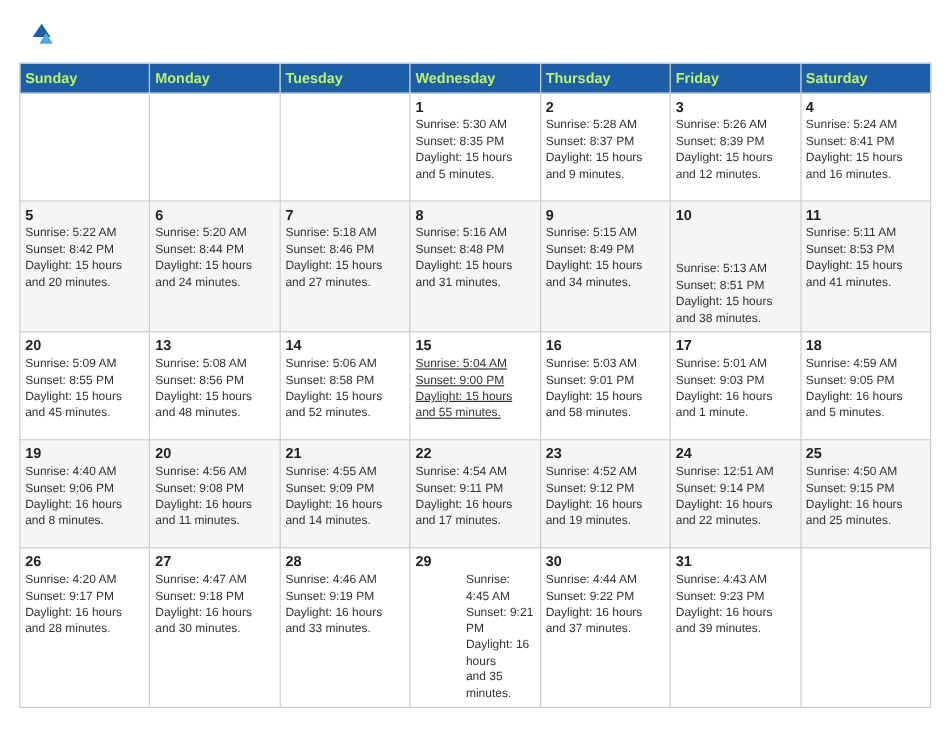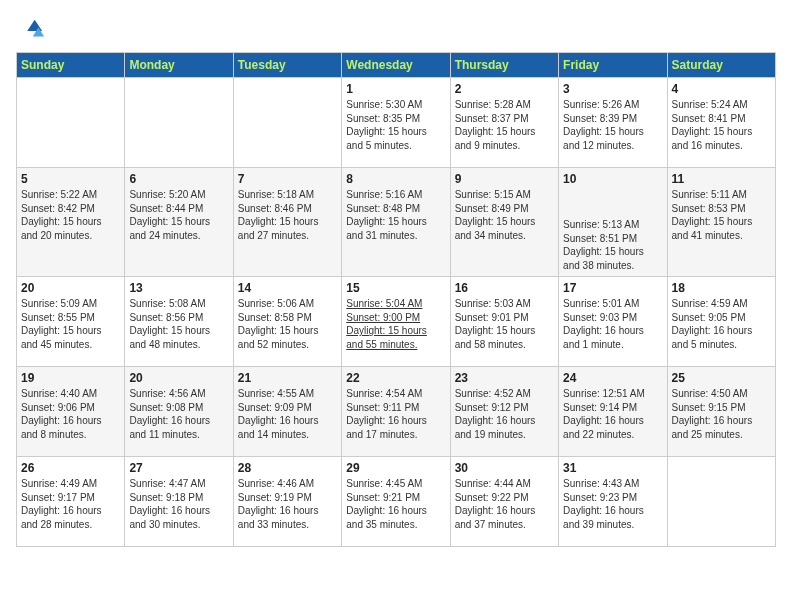--- a/index.html
+++ b/index.html
@@ -309,42 +309,42 @@
           <span class="day-num">25</span>
           <div class="day-info" style="white-space: pre-line;">Sunrise: 4:50 AM
 Sunset: 9:15 PM
 Daylight: 16 hours
 and 25 minutes.</div>
         </td>
       </tr>
       <tr>
         <td>
           <span class="day-num">26</span>
-          <div class="day-info" style="white-space: pre-line;">Sunrise: 4:49 AM
+          <div class="day-info" style="white-space: pre-line;">Sunrise: 4:20 AM
 Sunset: 9:17 PM
 Daylight: 16 hours
 and 28 minutes.</div>
         </td>
         <td>
           <span class="day-num">27</span>
           <div class="day-info" style="white-space: pre-line;">Sunrise: 4:47 AM
 Sunset: 9:18 PM
 Daylight: 16 hours
 and 30 minutes.</div>
         </td>
         <td>
           <span class="day-num">28</span>
           <div class="day-info" style="white-space: pre-line;">Sunrise: 4:46 AM
 Sunset: 9:19 PM
 Daylight: 16 hours
 and 33 minutes.</div>
         </td>
         <td>
           <span class="day-num">29</span>
-          <div class="day-info" style="white-space: pre-line;">Sunrise: 4:45 AM
+          <div class="day-info" style="white-space: pre-line; margin-left: 42px;">Sunrise: 4:45 AM
 Sunset: 9:21 PM
 Daylight: 16 hours
 and 35 minutes.</div>
         </td>
         <td>
           <span class="day-num">30</span>
           <div class="day-info" style="white-space: pre-line;">Sunrise: 4:44 AM
 Sunset: 9:22 PM
 Daylight: 16 hours
 and 37 minutes.</div>

